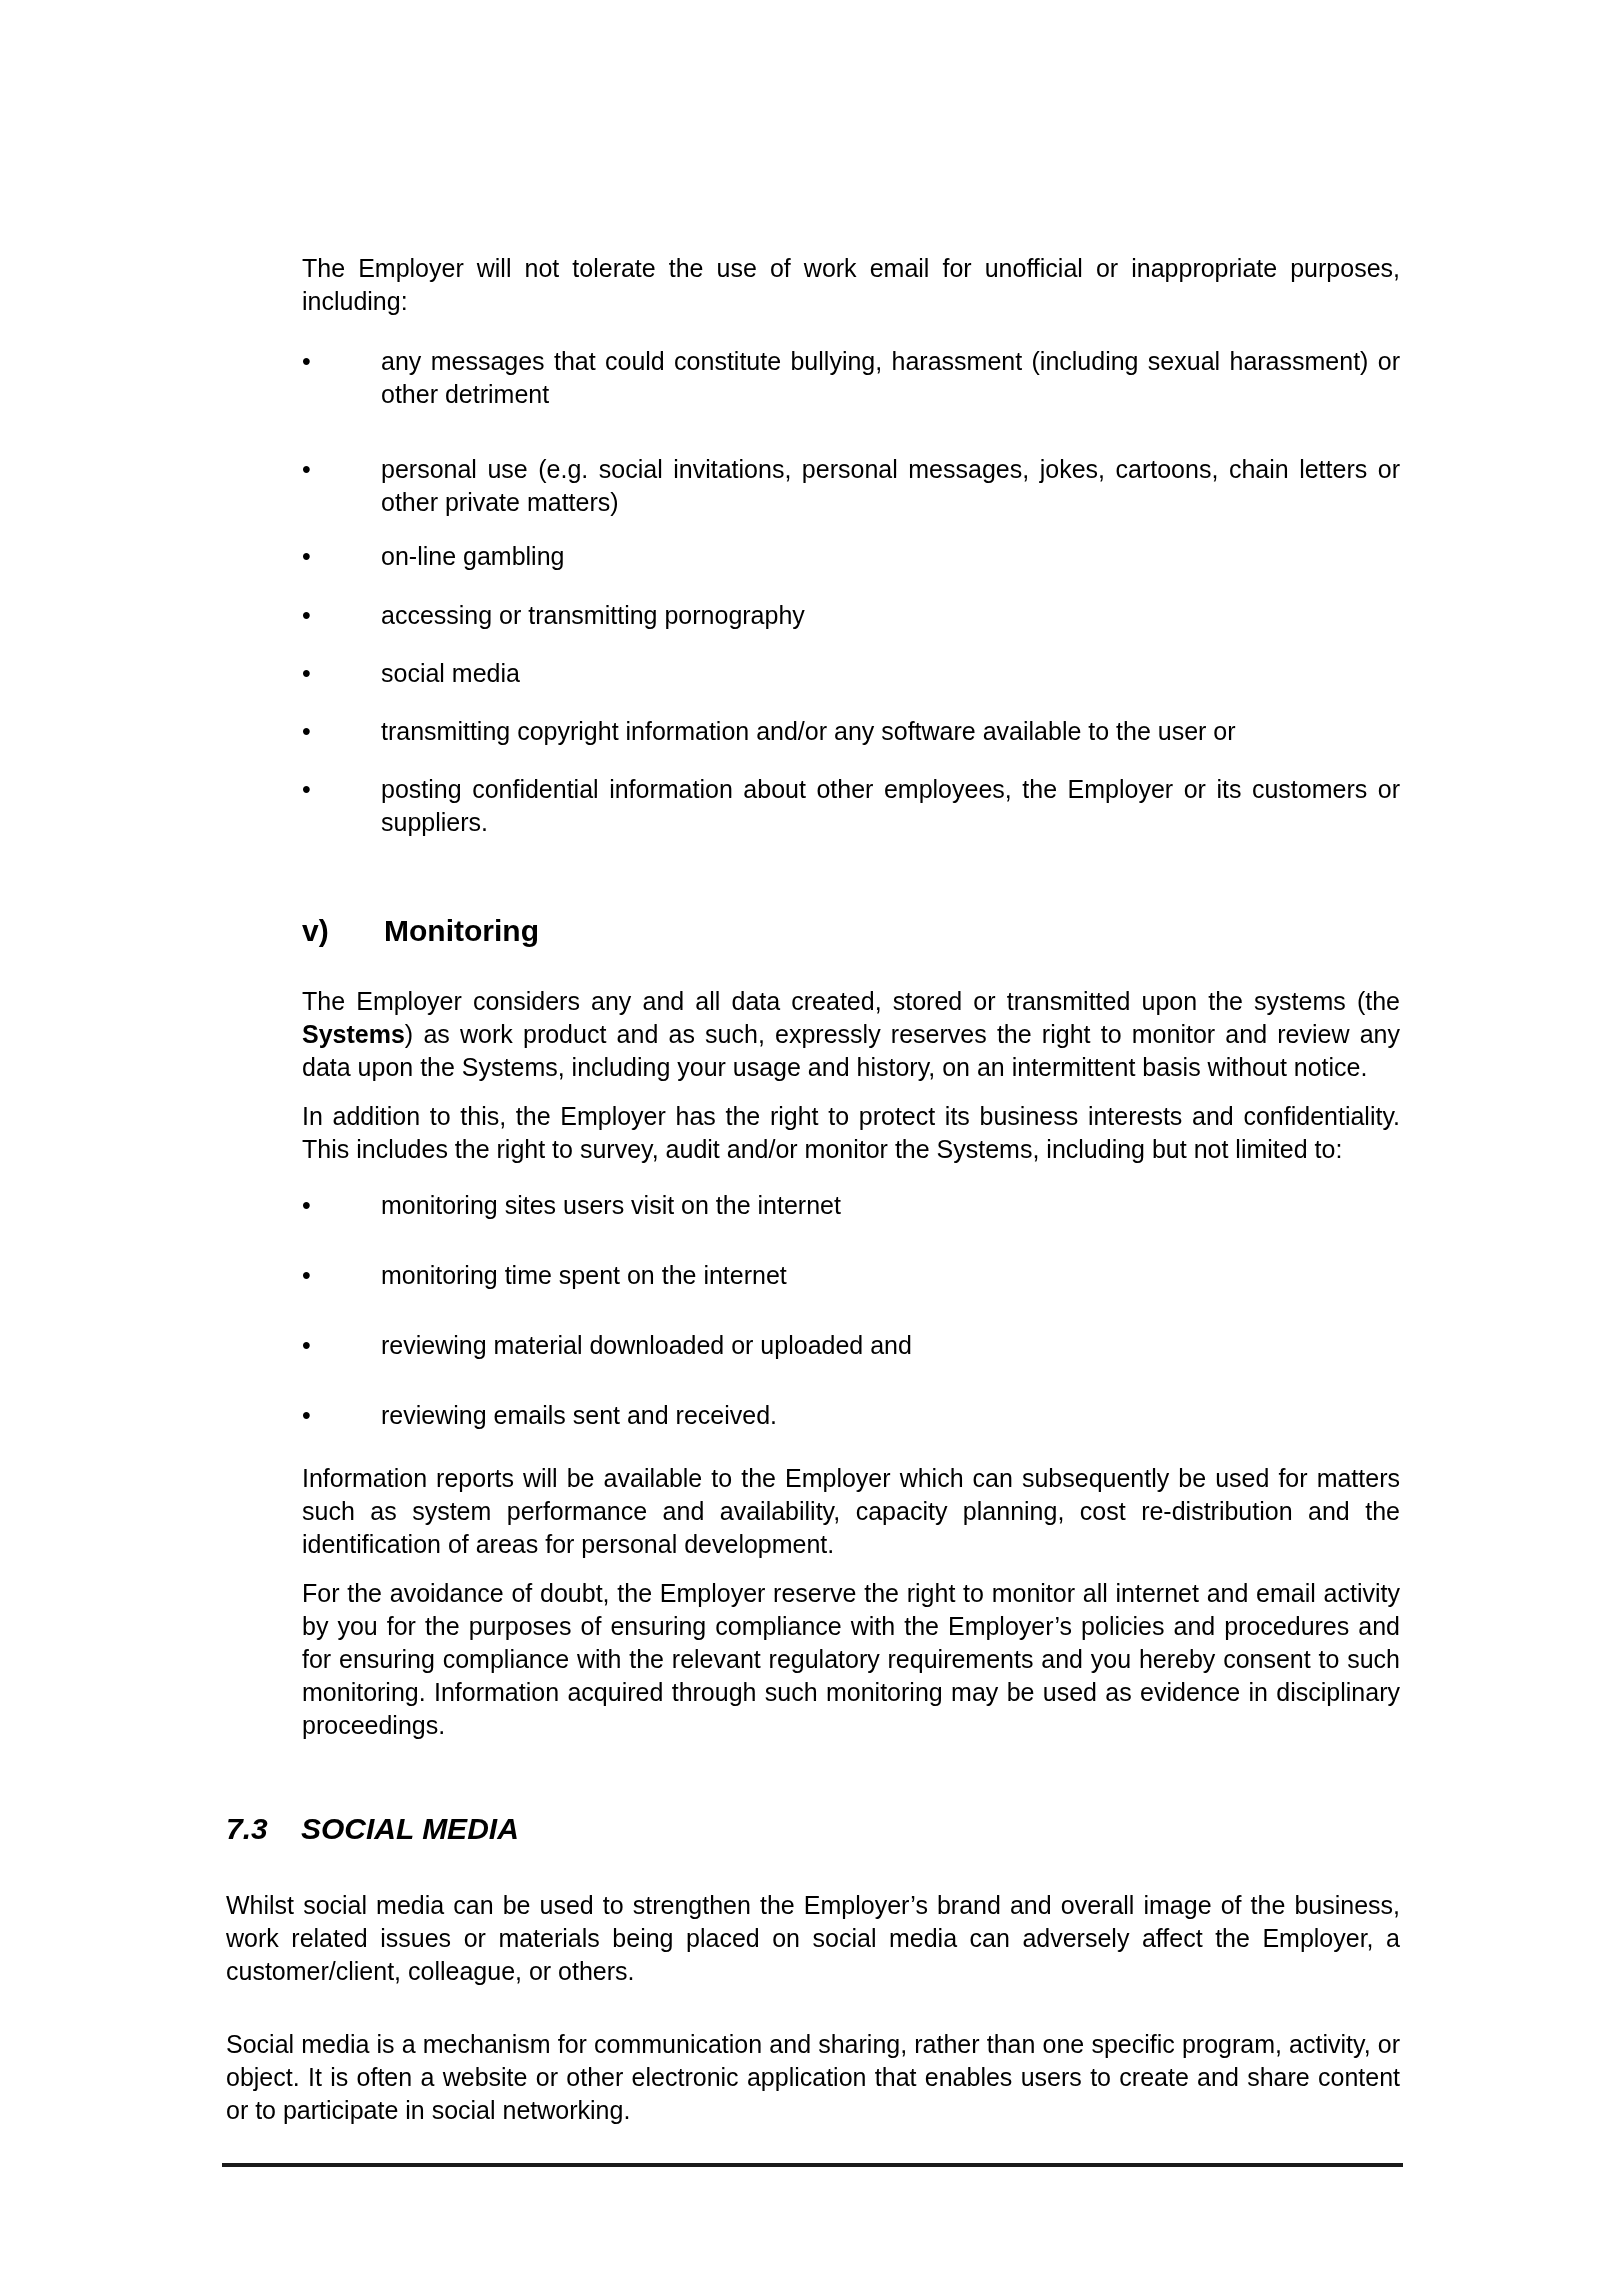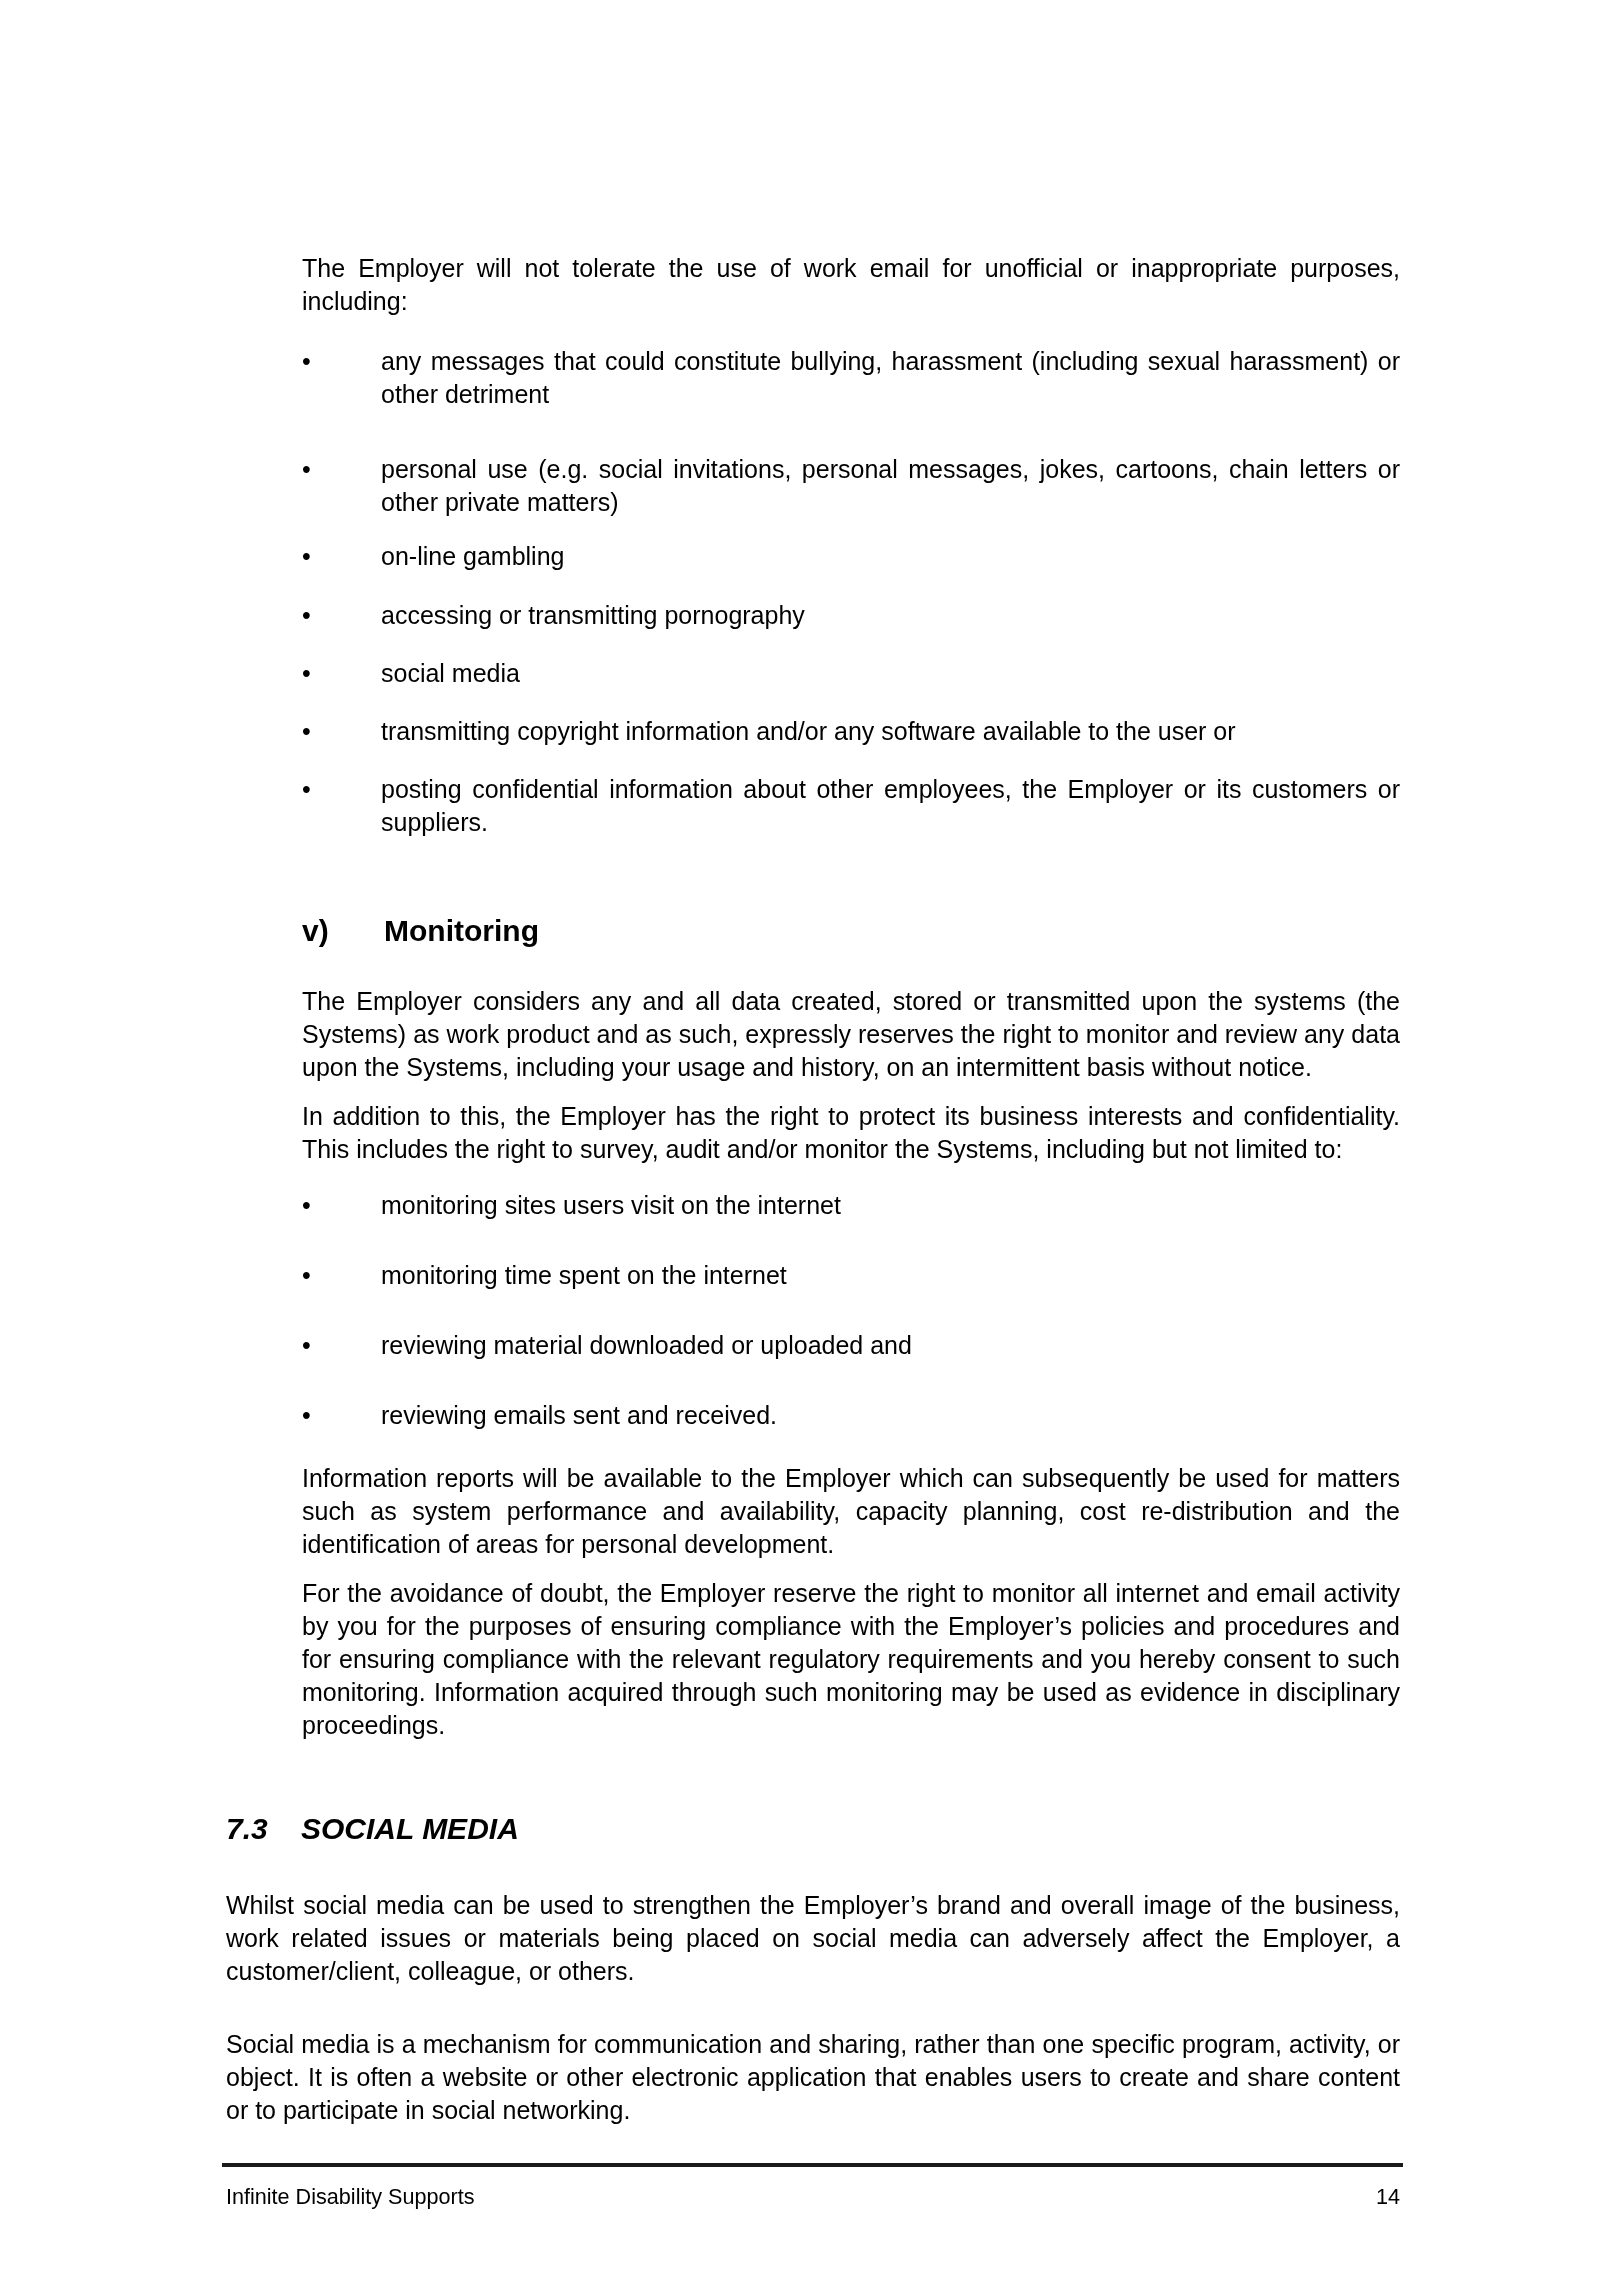--- a/index.html
+++ b/index.html
@@ -22,21 +22,21 @@
   .bullet-col { flex: 0 0 79px; width: 79px; }
   .bullet-text { flex: 1 1 auto; text-align: justify; }
   .heading {
     font-weight: bold;
     font-size: 30px;
     line-height: 39px;
     white-space: nowrap;
   }
   .h-num-sub { display: inline-block; width: 82px; }
   .h-num-main { display: inline-block; width: 75px; }
-  .bold { font-weight: normal; }
+  .bold { font-weight: bold; }
   .footer-rule {
     position: absolute;
     left: 222px;
     top: 2163px;
     width: 1181px;
     height: 3.9px;
     background: #1a1a1a;
   }
   .footer-row {
     position: absolute;
@@ -138,19 +138,15 @@
   <h1 class="block heading pos-h1" style="left:226px;font-style:italic;">
     <span class="h-num-main">7.3</span><span>SOCIAL MEDIA</span>
   </h1>
 
   <p class="block fullwidth para pos-p7">Social media is a mechanism for communication and sharing, rather than one specific program, activity, or object. It is often a website or other electronic application that enables users to create and share content or to participate in social networking.</p>
 
   <p class="block fullwidth para pos-p6">Whilst social media can be used to strengthen the Employer’s brand and overall image of the business, work related issues or materials being placed on social media can adversely affect the Employer, a customer/client, colleague, or others.</p>
 
   <div class="footer-rule"></div>
 
-  <div class="footer-row">
-    <span>Infinite Disability Supports</span>
-    <span>14</span>
-  </div>
 
 </div>
 
 
 </body></html>

